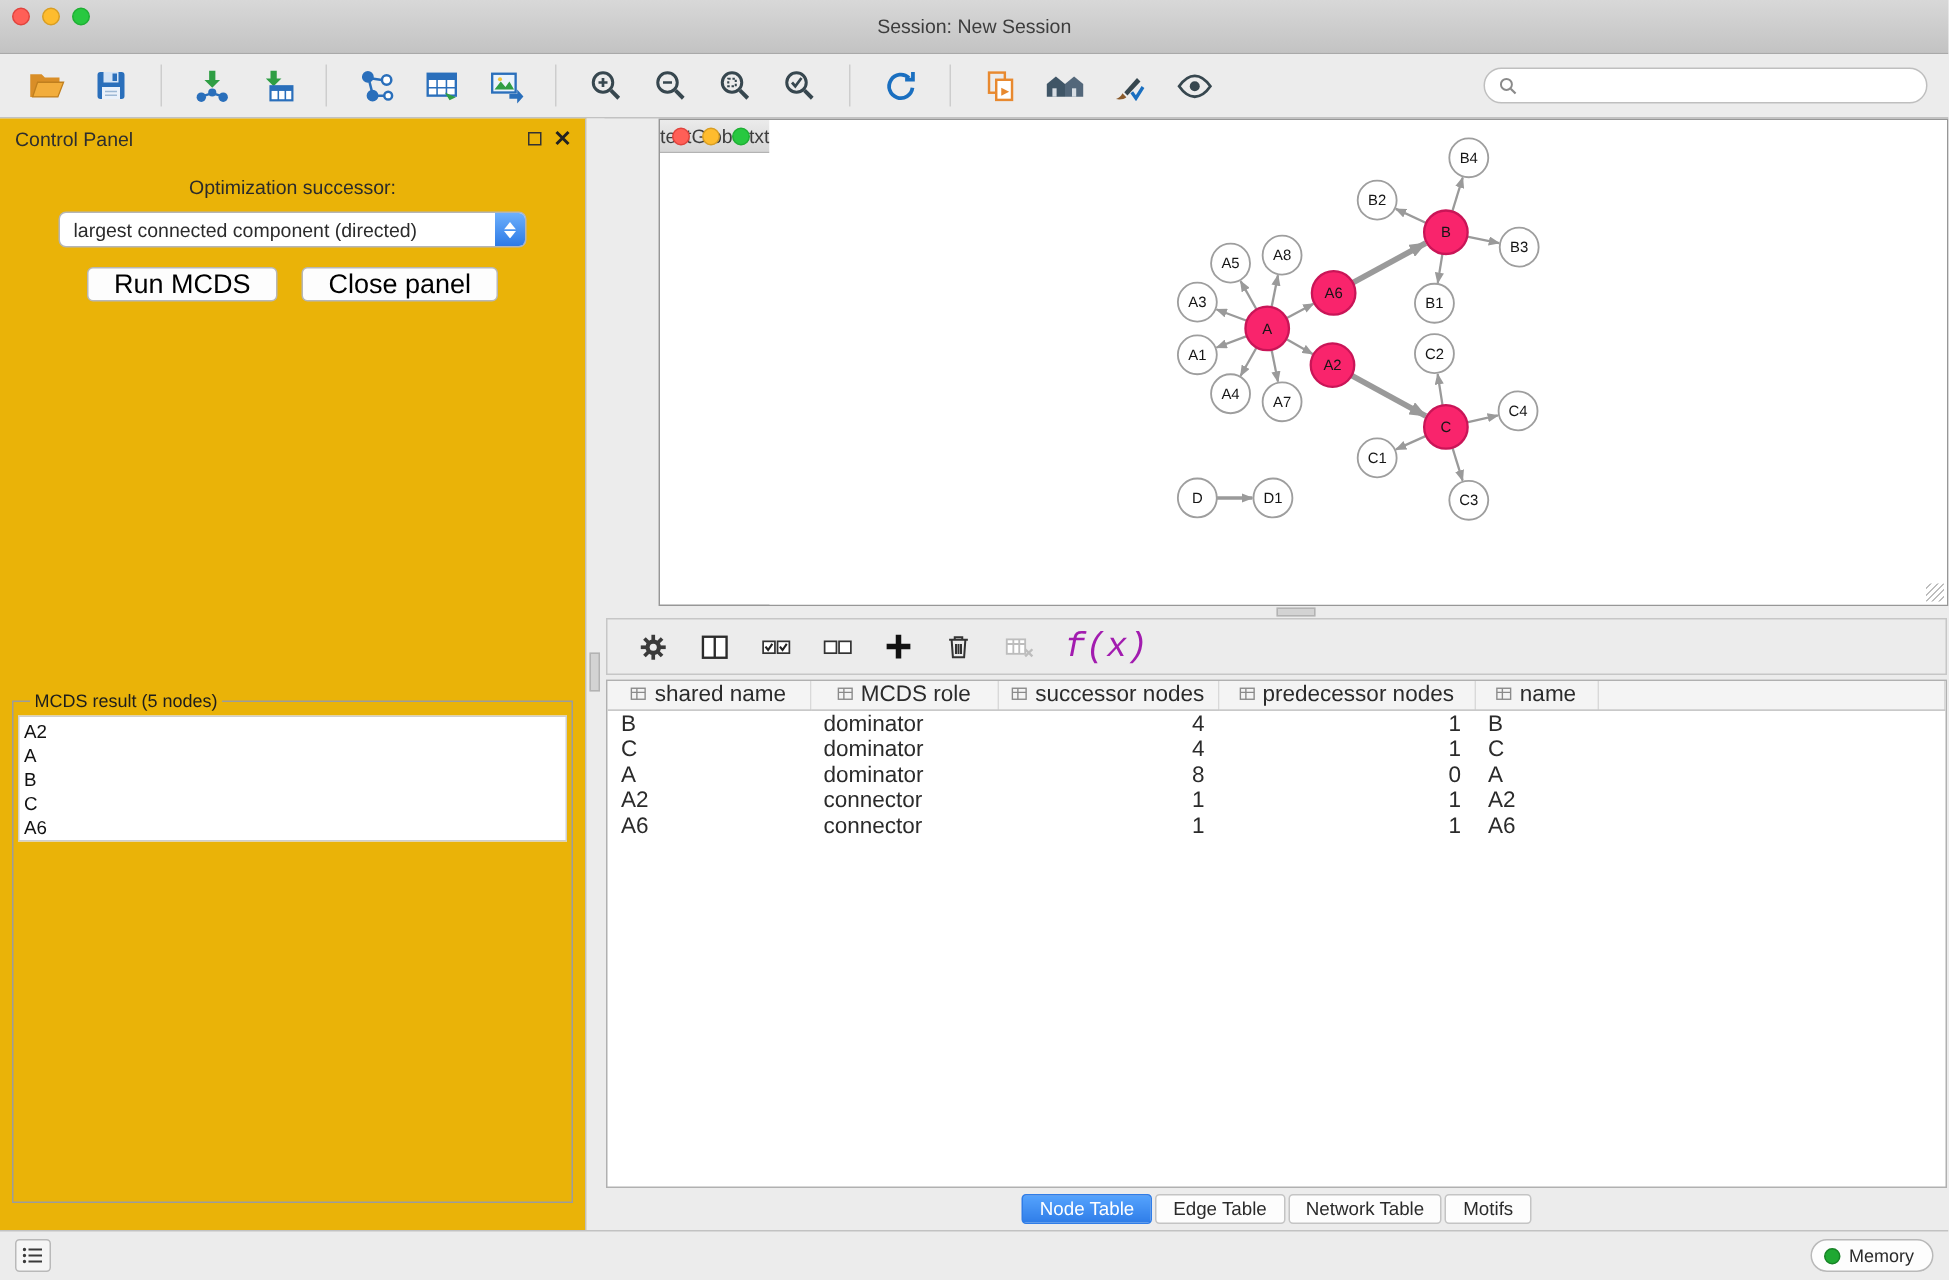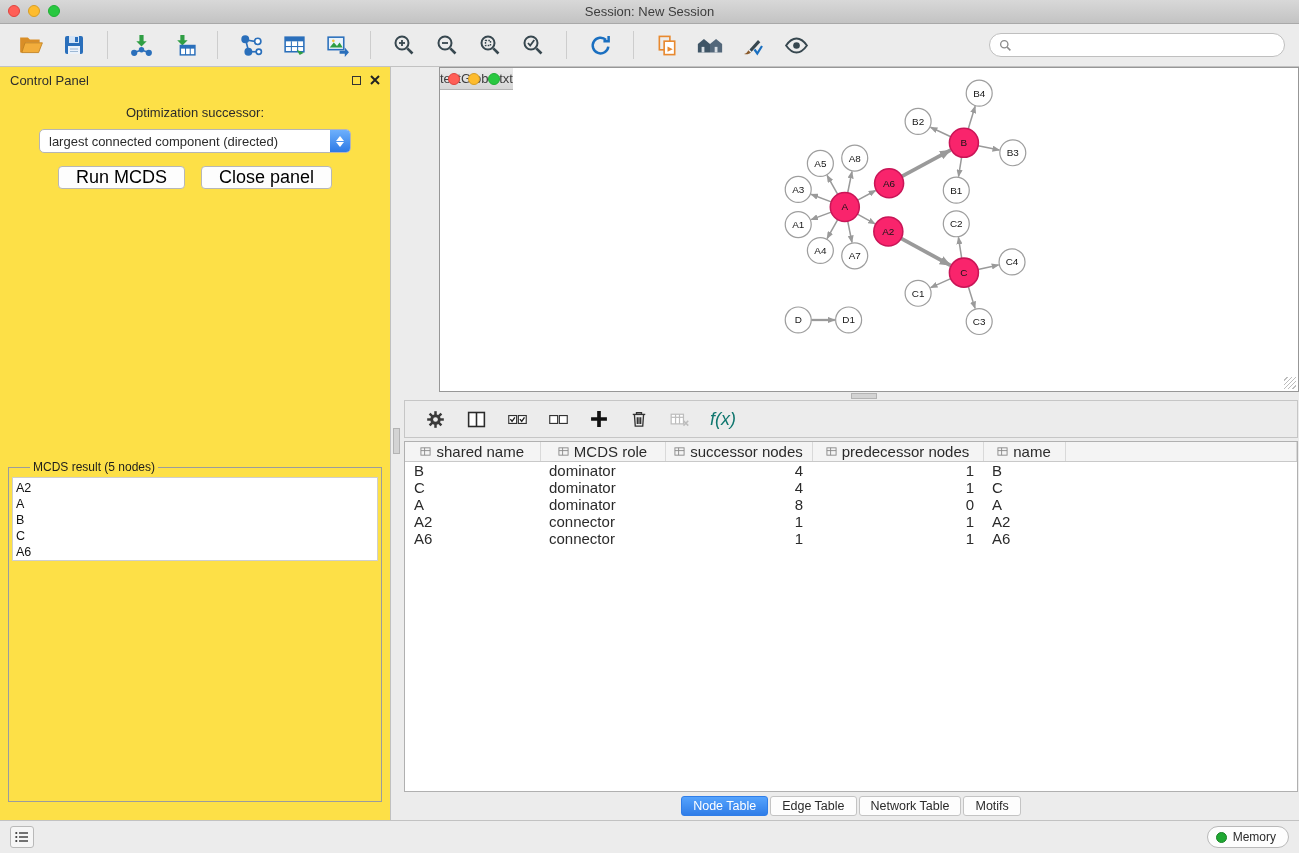--- a/index.html
+++ b/index.html
@@ -1,21 +1,21 @@
 <!DOCTYPE html>
 <html><head>
 <meta charset="utf-8">
 <style>
   * { margin:0; padding:0; box-sizing:border-box; }
   html,body { width:1299px; height:853px; overflow:hidden; }
   body { font-family:"Liberation Sans", sans-serif; background:#ececec; color:#2b2b2b; }
   .app { width:1299px; height:853px; display:flex; flex-direction:column; background:#ececec; }
 
   
-  .titlebar { height:24px; background:linear-gradient(#d8d8d8,#c3c3c3); border-bottom:1px solid #a9a9a9;
+  .titlebar { height:36px; background:linear-gradient(#d8d8d8,#c3c3c3); border-bottom:1px solid #a9a9a9;
               position:relative; display:flex; align-items:center; justify-content:center; flex:0 0 auto; }
   .lights { position:absolute; left:8px; top:5px; display:flex; gap:8px; }
   .light { width:12px; height:12px; border-radius:50%; }
   .light.red { background:#ff5f57; border:1px solid #e0443e; }
   .light.yellow { background:#febc2e; border:1px solid #d89e24; }
   .light.green { background:#28c840; border:1px solid #1faf34; }
   .titlebar .title { font-size:13px; color:#3d3d3d; }
 
   
   .toolbar { height:43px; flex:0 0 auto; background:#ececec; border-bottom:1px solid #c2c2c2;
@@ -23,41 +23,41 @@
   .tbtn { width:34px; height:32px; display:flex; align-items:center; justify-content:center; cursor:default; }
   .tsep { width:1px; height:28px; background:#cdcdcd; margin:0 7px; flex:0 0 auto; }
   .searchbox { margin-left:auto; width:296px; height:24px; background:#fff; border:1px solid #bfbfbf;
                border-radius:13px; display:flex; align-items:center; padding:0 9px; gap:6px; }
   .searchbox input { border:none; outline:none; flex:1; font-size:13px; background:transparent; font-family:inherit; }
 
   
   .main { flex:1 1 auto; display:flex; min-height:0; }
 
   
-  .control-panel { width:391px; flex:0 0 auto; background:#fde047; border-right:1px solid #c0c0c0;
+  .control-panel { width:391px; flex:0 0 auto; background:#eab308; border-right:1px solid #c0c0c0;
                    display:flex; flex-direction:column; }
   .panel-header { height:26px; display:flex; align-items:center; padding:0 10px; font-size:13px; color:#2e2e2e; flex:0 0 auto; }
   .panel-header .win-controls { margin-left:auto; display:flex; align-items:center; gap:9px; }
   .float-glyph { width:9px; height:9px; border:1.5px solid #333; display:inline-block; }
   .cp-tabs { display:flex; justify-content:center; gap:2px; padding:6px 0 10px; }
   .cp-tab { height:22px; padding:0 13px; display:flex; align-items:center; font-size:13px;
             background:#fdfdfd; border:1px solid #c4c4c4; border-radius:4px; cursor:default; }
   .cp-tab.active { background:linear-gradient(#55a3fd,#2f7de8); border-color:#2f7de8; color:#fff; }
   .opt-label { text-align:center; font-size:13px; margin-top:12px; }
   .cp-dropdown { margin:9px auto 0; width:312px; height:24px; background:#fff; border:1px solid #b5b5b5;
                  border-radius:5px; position:relative; display:flex; align-items:center; padding:0 26px 0 9px;
                  font-size:13px; cursor:default; }
   .cp-dropdown .stepper { position:absolute; right:0; top:0; bottom:0; width:20px; border-radius:0 4px 4px 0;
                  background:linear-gradient(#6db0fc,#2d7ae6); display:flex; flex-direction:column;
                  align-items:center; justify-content:center; gap:1px; }
   .cp-buttons { display:flex; justify-content:center; gap:16px; margin-top:13px; }
   .cp-btn { height:23px; padding:0 17px; font-size:18px; background:#fdfdfd; border:1px solid #b7b7b7;
             border-radius:4px; cursor:default; font-family:inherit; }
   .result-fieldset { margin:auto 8px 18px; height:342px; border:1px solid #9c9c9c; padding:3px; display:flex; }
-  .result-fieldset legend { font-size:12px; padding:0 3px; margin-left:18px; color:#1d1d1d; }
+  .result-fieldset legend { font-size:12px; padding:0 3px; margin-left:8px; color:#1d1d1d; }
   .result-box { flex:1; background:#fff; border:1px solid #cfcfcf; overflow:auto; padding:2px 0 0 3px; }
   .result-item { font-size:12.5px; line-height:16px; color:#111; }
 
   
   .v-divider { width:12px; flex:0 0 auto; background:#ececec; position:relative; }
   .v-divider .handle { position:absolute; left:2px; top:48%; width:7px; height:26px; background:#d3d3d3; border:1px solid #b3b3b3; }
 
   
   .workspace { flex:1 1 auto; display:flex; flex-direction:column; min-width:0; }
 
@@ -72,21 +72,21 @@
                  background:repeating-linear-gradient(135deg, transparent 0 2px, #bdbdbd 2px 3px); }
 
   .h-divider { height:8px; flex:0 0 auto; position:relative; }
   .h-divider .handle { position:absolute; left:50%; top:1px; width:26px; height:6px; background:#d3d3d3; border:1px solid #b3b3b3; }
 
   
   .table-panel { flex:1 1 auto; display:flex; flex-direction:column; background:#ececec; min-height:0; }
   .tp-toolbar { height:38px; flex:0 0 auto; margin:0 1px; border:1px solid #c6c6c6; background:#ececec;
                 display:flex; align-items:center; gap:20px; padding:0 20px; }
   .tp-btn { display:flex; align-items:center; justify-content:center; cursor:default; }
-  .fx-label { font-family:Liberation Sans, sans-serif; font-style:italic; font-size:18px; color:#0f766e; }
+  .fx-label { font-family:Liberation Mono, monospace; font-style:italic; font-size:23px; color:#a21caf; }
   .tp-table-wrap { flex:1 1 auto; margin:3px 1px 0; background:#fff; border:1px solid #b0b0b0; overflow:hidden; }
   table.node-table { width:100%; border-collapse:collapse; table-layout:fixed; font-size:15px; }
   table.node-table th { height:19px; background:#f4f4f4; border-right:1px solid #d9d9d9; border-bottom:1px solid #c9c9c9;
                         font-weight:normal; text-align:center; white-space:nowrap; overflow:hidden; }
   table.node-table th .hcell { display:inline-flex; align-items:center; gap:5px; }
   table.node-table td { height:16px; padding:0 9px; white-space:nowrap; overflow:hidden; }
   td.num { text-align:right; }
   .col0{width:135px}.col1{width:125px}.col2{width:147px}.col3{width:171px}.col4{width:82px}.colf{width:auto}
   .tp-tabs { height:28px; flex:0 0 auto; display:flex; align-items:center; justify-content:center; gap:2px; }
   .tp-tab { height:20px; padding:0 11px; display:flex; align-items:center; font-size:12.5px;

